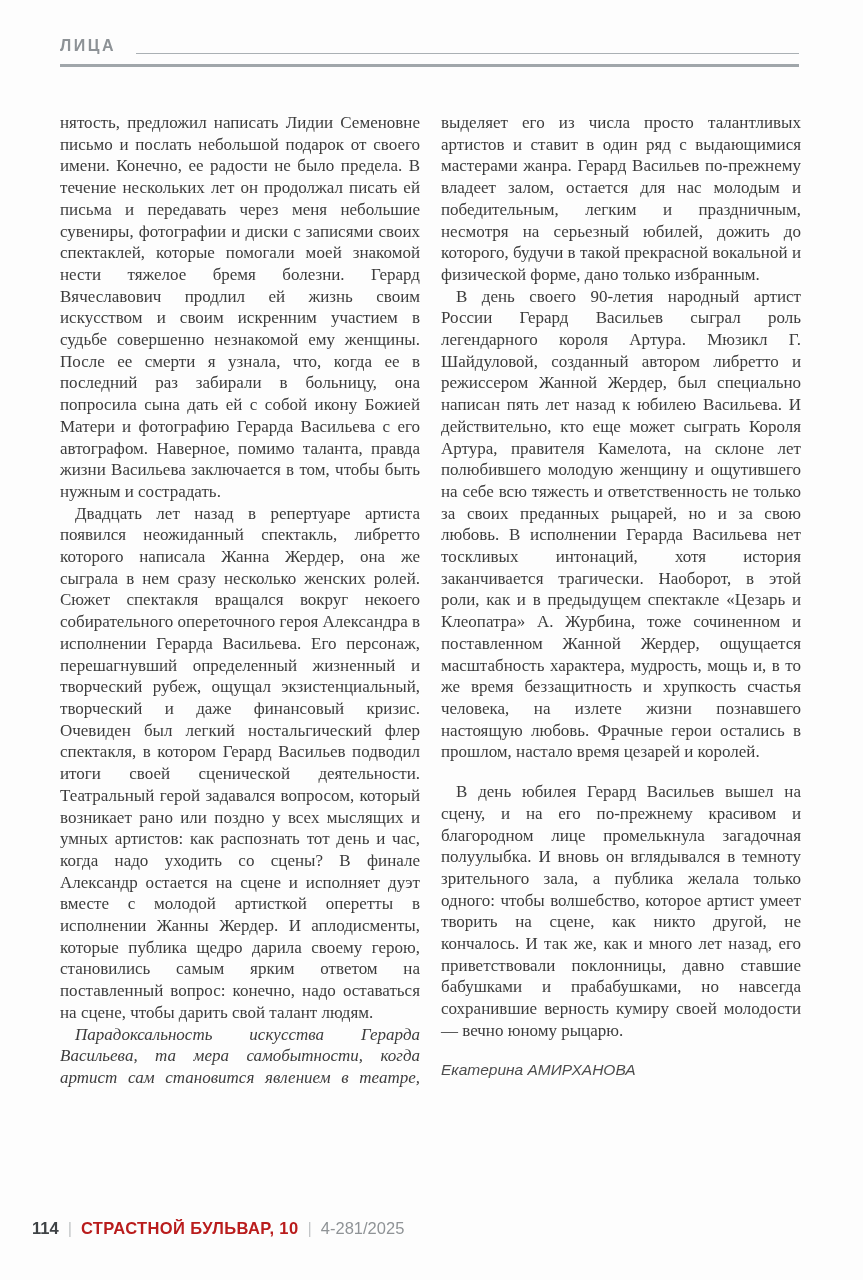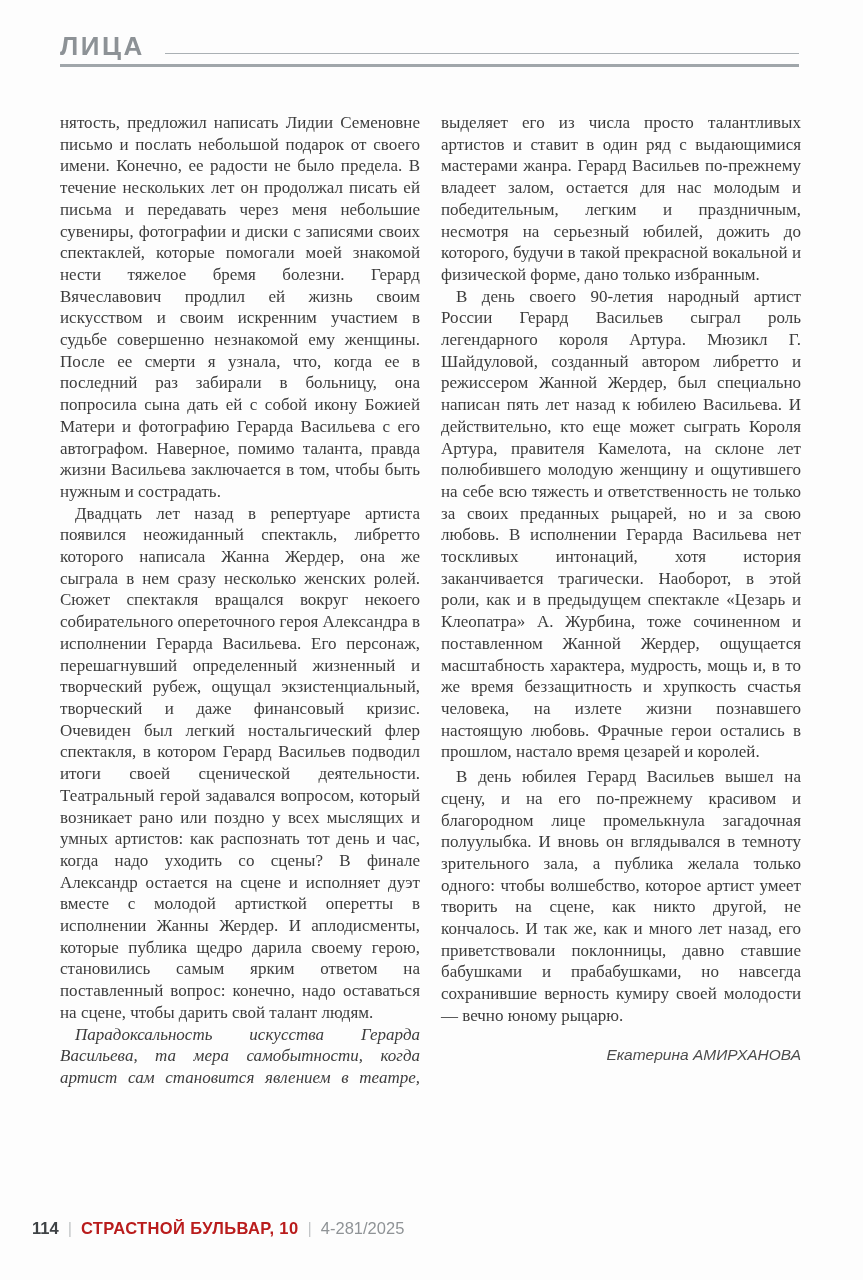--- a/index.html
+++ b/index.html
@@ -27,21 +27,21 @@
     right: 64px;
     top: 36px;
   }
   .header-row {
     display: flex;
     align-items: flex-end;
   }
   .rubric {
     font-family: "Liberation Sans", sans-serif;
     font-weight: bold;
-    font-size: 26px;
+    font-size: 16px;
     letter-spacing: 2.5px;
     color: #8d9296;
     line-height: 20px;
   }
   .thin-rule {
     flex: 1;
     border-bottom: 1.5px solid #aab0b4;
     margin-left: 20px;
     margin-bottom: 2px;
   }
@@ -70,27 +70,26 @@
     text-align: justify;
   }
   .col p.indent {
     text-indent: 15px;
   }
   .col p.runover {
     text-align-last: justify;
     font-style: italic;
   }
   .col p.gap-top {
-    margin-top: 3px;
+    margin-top: 18px;
   }
 
   
   .byline {
     margin-top: 16px;
-    text-align: right;
     font-family: "Liberation Sans", sans-serif;
     font-style: italic;
     font-size: 15.5px;
     line-height: 24px;
     color: #4c4c4c;
   }
 
   
   .page-footer {
     position: absolute;

